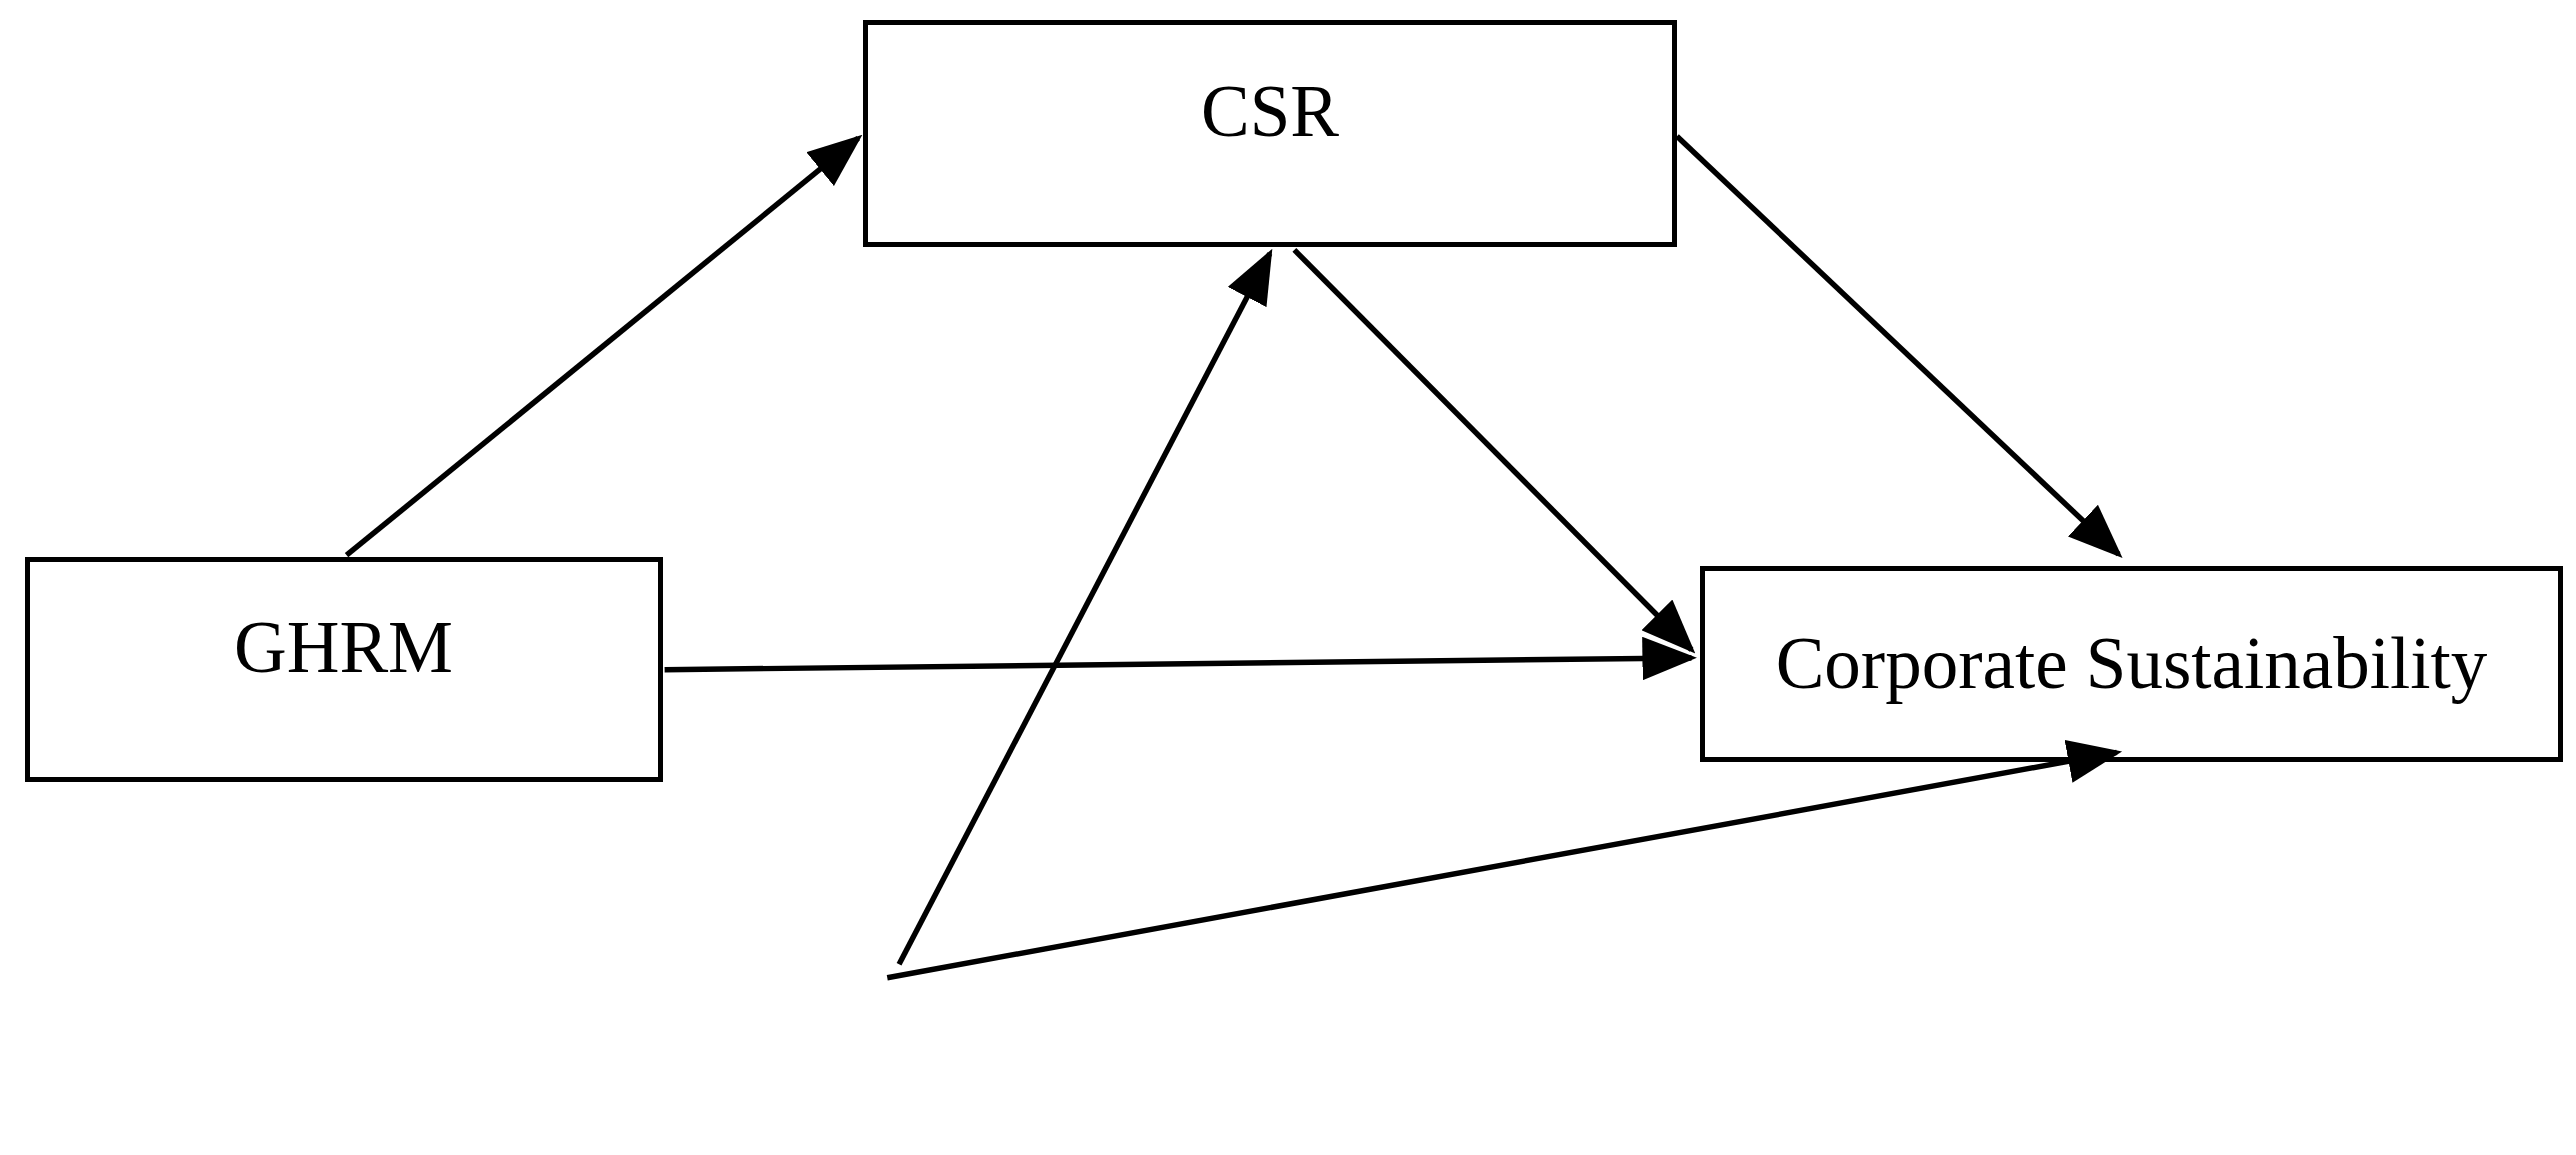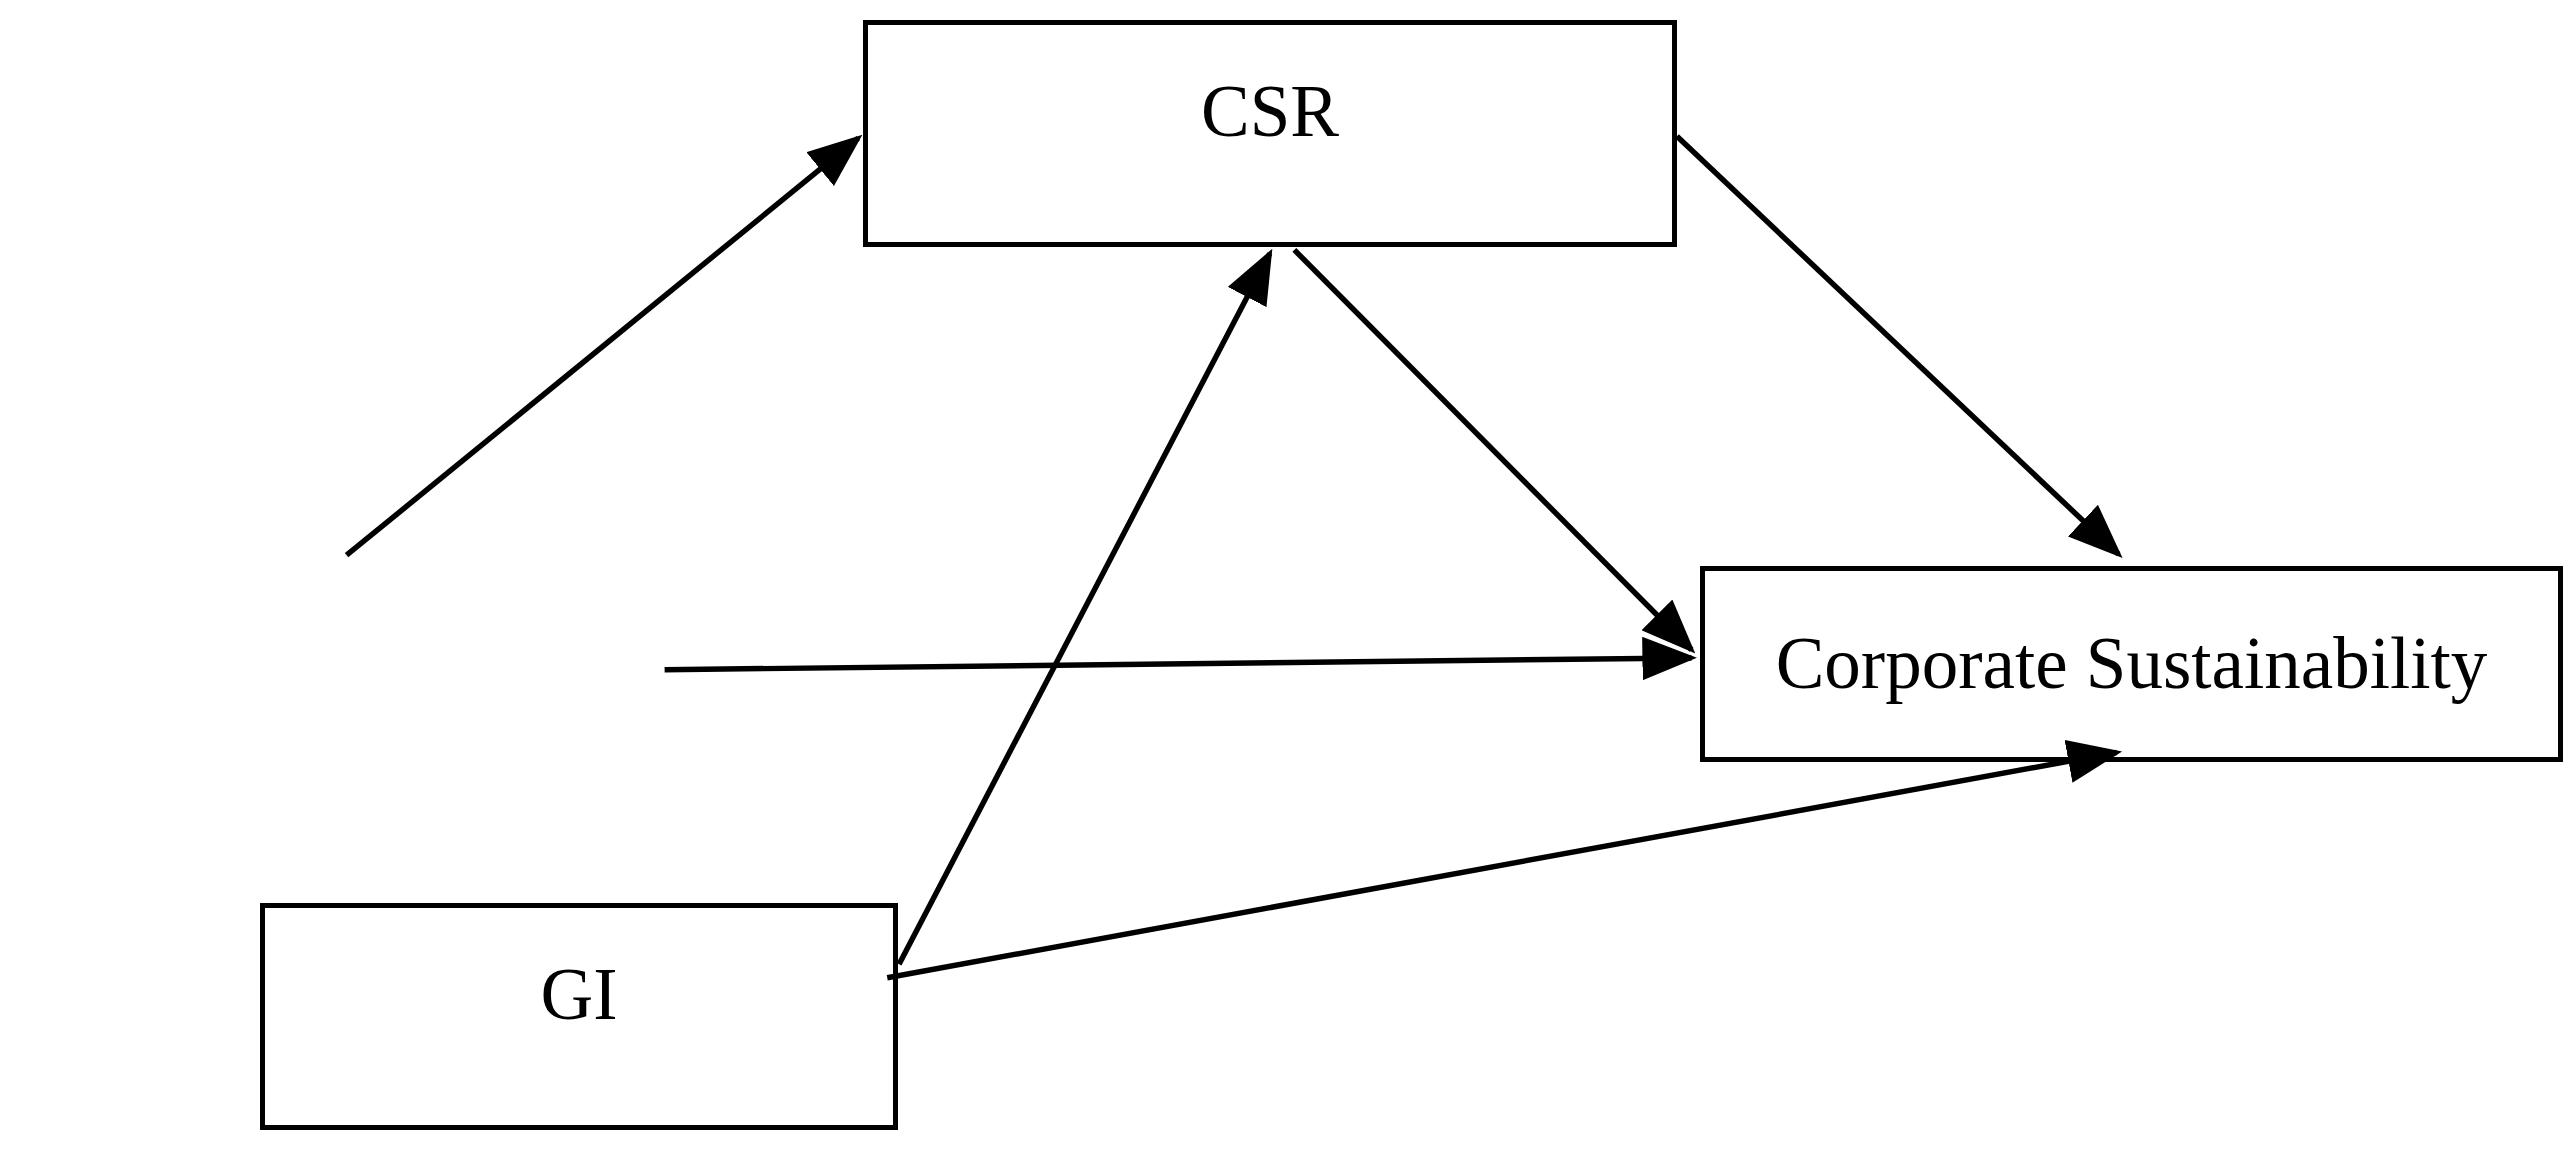--- a/index.html
+++ b/index.html
@@ -48,24 +48,24 @@
 </style>
 </head>
 <body>
 
 <div class="canvas">
 
   <div class="node raised" id="node-csr">
     <span>CSR</span>
   </div>
 
+  <div class="node raised" id="node-ghrm">
+    <span>GHRM</span>
+  </div>
 
-  <div class="node raised" id="node-gi">
-    <span>GI</span>
-  </div>
 
   <div class="node" id="node-cs">
     <span>Corporate Sustainability</span>
   </div>
 
   <svg class="edges-layer" viewBox="0 0 2834 1271" xmlns="http://www.w3.org/2000/svg">
     <defs>
       <marker id="ah" viewBox="0 0 10 8" refX="9" refY="4" markerWidth="10" markerHeight="8" orient="auto">
         <path d="M0,0 L10,4 L0,8 Z" fill="#000000"></path>
       </marker>

